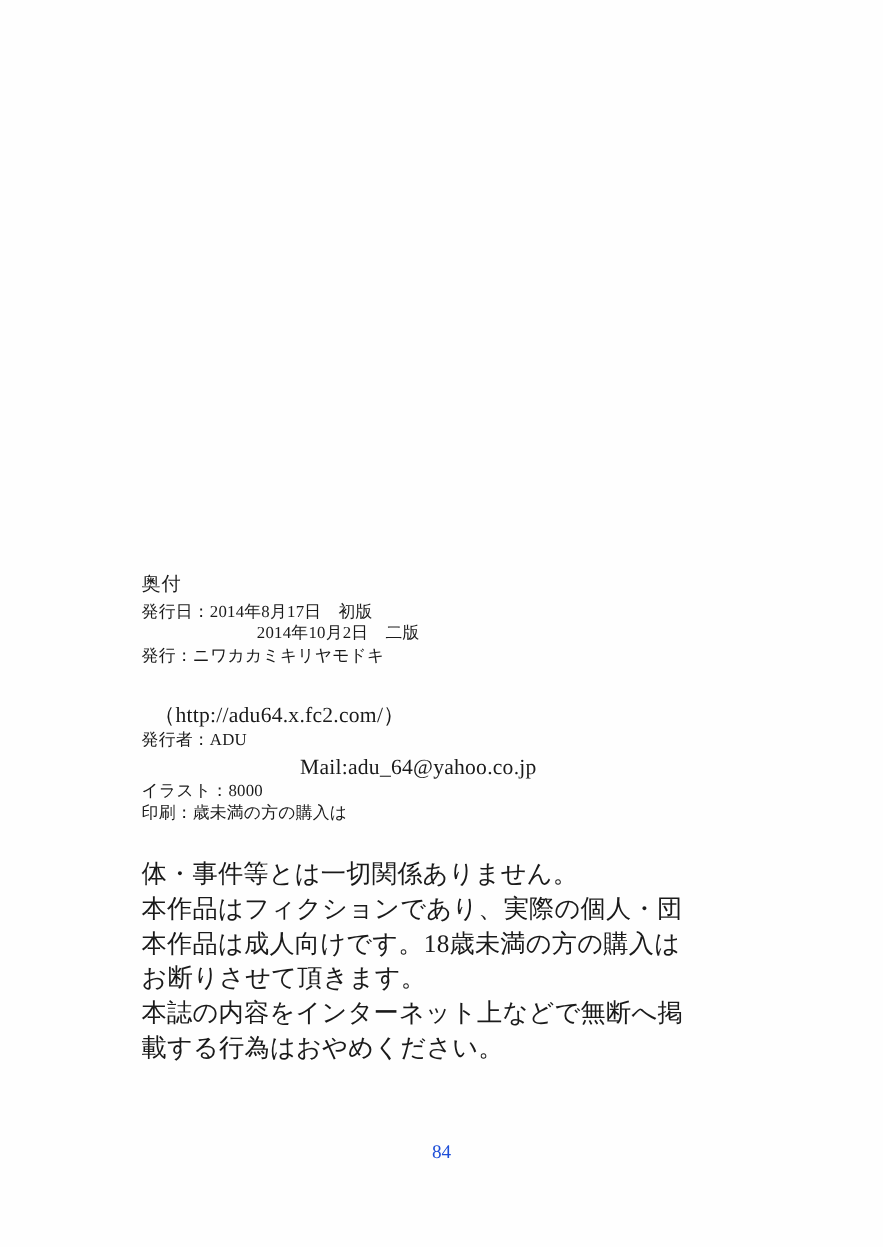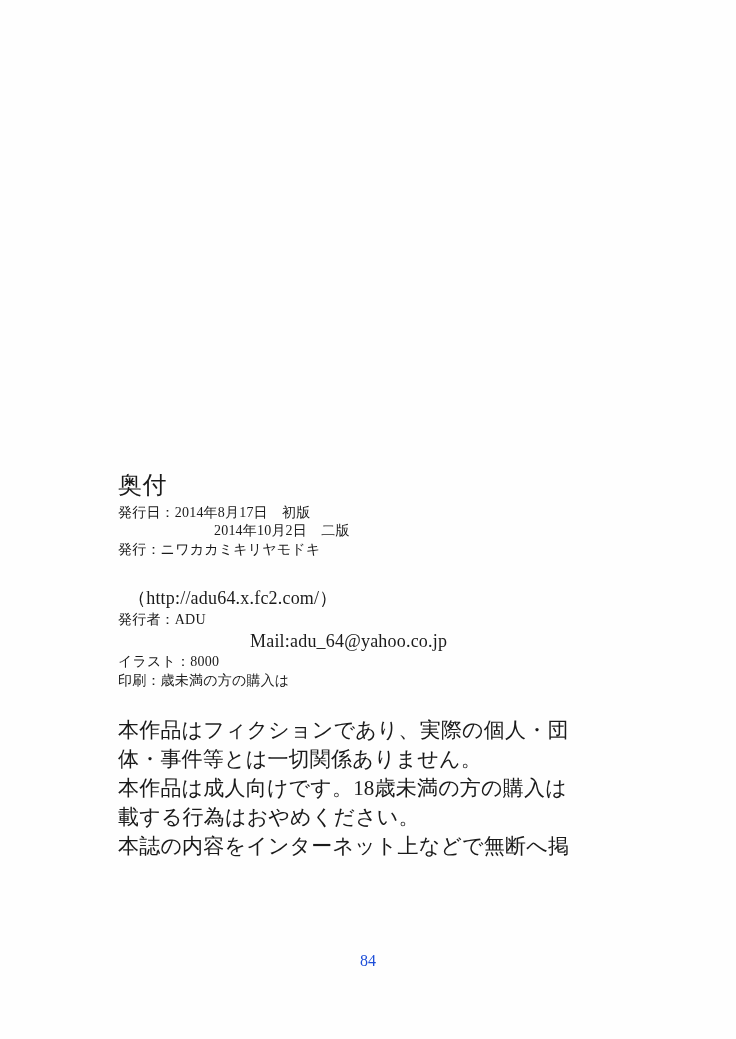--- a/index.html
+++ b/index.html
@@ -20,23 +20,23 @@
     inset: 0;
     background: #fefefe;
   }
   .colophon {
     position: absolute;
     left: 118px;
     top: 470px;
     width: 520px;
   }
   .section-title {
-    font-size: 24px;
+    font-size: 16px;
     line-height: 1.25;
-    margin: 0 0 4px 0;
+    margin: 8px 0 4px 0;
     letter-spacing: 0.5px;
   }
   .line {
     font-size: 14px;
     line-height: 1.32;
     white-space: pre;
     letter-spacing: 0.2px;
   }
   .line.indent-1 { padding-left: 96px; }
   .line.indent-2 { padding-left: 10px; margin-top: 28px; }
@@ -75,23 +75,24 @@
     <div class="line">発行：ニワカカミキリヤモドキ</div>
     <div class="line small indent-2">（http://adu64.x.fc2.com/）</div>
     <div class="line">発行者：ADU</div>
     <div class="line small indent-3">Mail:adu_64@yahoo.co.jp</div>
     <div class="line">イラスト：8000</div>
     <div class="line">印刷：歳未満の方の購入は</div>
 
     <div class="block-gap"></div>
 
     <div class="notice">
+      <div class="line">体・事件等とは一切関係ありません。</div>
       <div class="line">本作品はフィクションであり、実際の個人・団</div>
-      <div class="line">体・事件等とは一切関係ありません。</div>
       <div class="line">本作品は成人向けです。18歳未満の方の購入は</div>
+      <div class="line">お断りさせて頂きます。</div>
+      <div class="line">本誌の内容をインターネット上などで無断へ掲</div>
       <div class="line">載する行為はおやめください。</div>
-      <div class="line">本誌の内容をインターネット上などで無断へ掲</div>
     </div>
   </div>
 
   <div class="pagenum">84</div>
 
 </div>
 
 </body></html>

